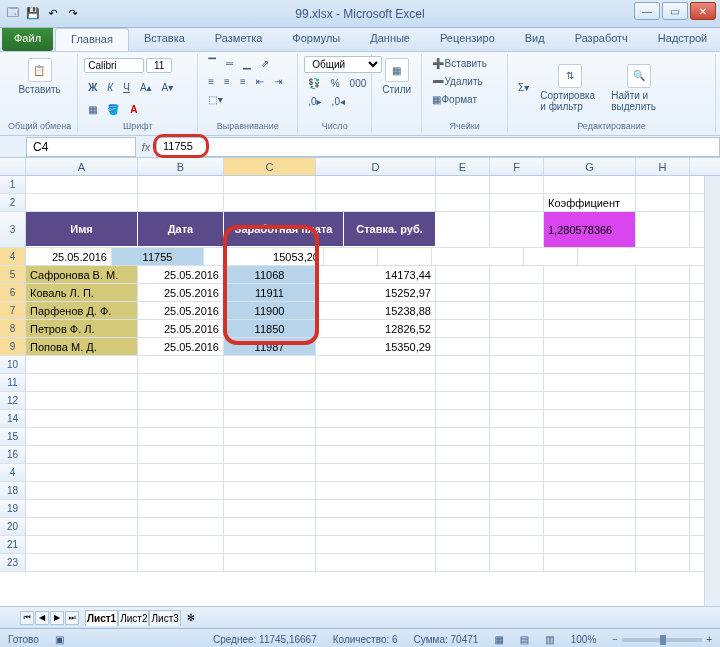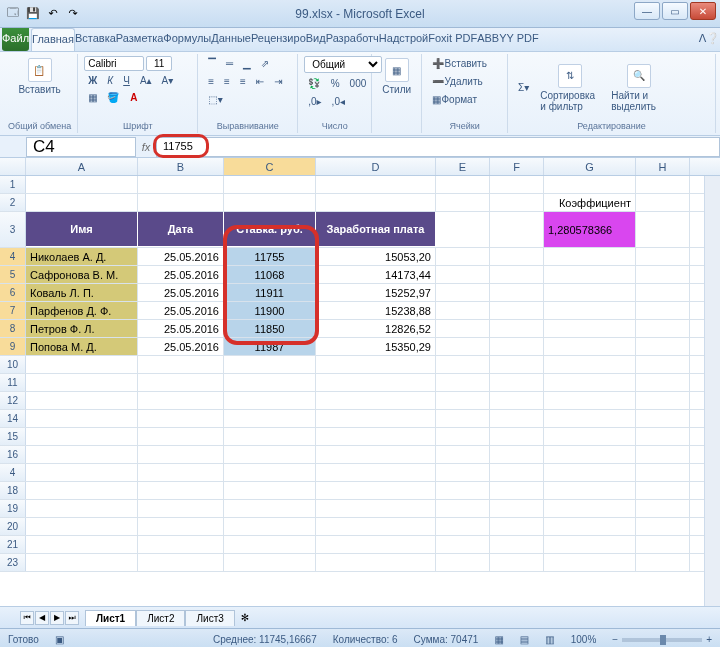--- a/index.html
+++ b/index.html
@@ -7,34 +7,34 @@
 
 .titlebar { height: 28px; background: linear-gradient(#dce9f7,#c7ddf2); border-bottom: 1px solid #9fb9d6; display: flex; align-items: center; padding: 0 4px; position: relative; }
 .qat { display: flex; gap: 2px; align-items: center; }
 .qat-btn { width: 18px; height: 18px; display: flex; align-items: center; justify-content: center; border-radius: 2px; }
 .title { position: absolute; left: 50%; transform: translateX(-50%); color: #3b5a82; font-size: 12px; }
 .winbtns { position: absolute; right: 4px; top: 2px; display: flex; gap: 2px; }
 .winbtn { width: 26px; height: 18px; border: 1px solid #8ca7c6; background: linear-gradient(#f5faff,#d8e8f7); border-radius: 2px 2px 3px 3px; display: flex; align-items: center; justify-content: center; font-size: 10px; color: #3b5a82; }
 .winbtn.close { background: linear-gradient(#e98a7d,#c74b38); color: #fff; border-color: #a13824; }
 
 .tabs { height: 24px; background: linear-gradient(#e8f1fb,#d6e6f7); display: flex; border-bottom: 1px solid #b8cde4; font-size: 11px; }
-.file-tab { background: linear-gradient(#3b8f3b,#2b6f2b); color: #fff; padding: 4px 0; border-radius: 0 0 3px 3px; margin: 0 2px; }
-.tab { padding: 4px 0; color: #3b5a82; }
+.file-tab { background: linear-gradient(#3b8f3b,#2b6f2b); color: #fff; padding: 4px 12px; border-radius: 0 0 3px 3px; margin: 0 2px; }
+.tab { padding: 4px 15px; color: #3b5a82; }
 .tab.active { background: #f5f9fd; border: 1px solid #b8cde4; border-bottom: none; border-radius: 3px 3px 0 0; }
 
 .ribbon { height: 84px; background: linear-gradient(#f5f9fd,#e8f1fb); border-bottom: 1px solid #b8cde4; display: flex; padding: 2px 4px; gap: 2px; }
 .group { border-right: 1px solid #cddbeb; padding: 2px 6px 2px 4px; display: flex; flex-direction: column; justify-content: space-between; }
 .group-label { font-size: 9px; color: #5a7499; text-align: center; margin-top: 2px; }
 .group-body { flex: 1; display: flex; align-items: center; gap: 3px; flex-wrap: wrap; font-size: 10px; color: #3b5a82; }
 .rbtn { border: 1px solid transparent; padding: 1px 3px; border-radius: 2px; display: inline-flex; align-items: center; font-size: 10px; }
 .big-btn { display: flex; flex-direction: column; align-items: center; gap: 2px; font-size: 10px; color: #3b5a82; padding: 2px 4px; }
 .icon-box { width: 24px; height: 24px; background: #fff; border: 1px solid #c0d0e4; border-radius: 2px; display: flex; align-items: center; justify-content: center; }
 
 .namebox-row { height: 22px; background: #e8f1fb; display: flex; align-items: center; border-bottom: 1px solid #b8cde4; }
-.namebox { width: 110px; height: 20px; background: #fff; border: 1px solid #b0c4da; margin-left: 26px; padding: 2px 6px; font-size: 17px; }
+.namebox { width: 110px; height: 20px; background: #fff; border: 1px solid #b0c4da; margin-left: 26px; padding: 2px 6px; font-size: 12px; }
 .fx { width: 20px; text-align: center; font-style: italic; color: #6b6b6b; }
 .formula-bar { flex: 1; height: 20px; background: #fff; border: 1px solid #b0c4da; padding: 2px 6px; font-size: 11px; position: relative; }
 .highlight-fx { position: absolute; left: -4px; top: -4px; width: 56px; height: 24px; border: 3px solid #d6302a; border-radius: 10px; pointer-events: none; }
 
 .grid-wrap { position: relative; height: 448px; overflow: hidden; background: #fff; }
 .col-headers { display: flex; height: 18px; background: linear-gradient(#f7fafd,#e4eef8); border-bottom: 1px solid #b8cde4; }
 .corner { width: 26px; border-right: 1px solid #cddbeb; }
 .col-h { border-right: 1px solid #cddbeb; text-align: center; font-size: 11px; color: #3b5a82; line-height: 18px; }
 .col-h.sel { background: #f8dc9a; }
 .col-A { width: 112px; } .col-B { width: 86px; } .col-C { width: 92px; } .col-D { width: 120px; }
@@ -46,29 +46,29 @@
 .row-h { width: 26px; background: linear-gradient(#f7fafd,#e4eef8); border-right: 1px solid #cddbeb; text-align: center; font-size: 10px; color: #3b5a82; line-height: 18px; }
 .row.tall .row-h { line-height: 36px; }
 .row-h.sel { background: #f8dc9a; }
 .cell { border-right: 1px solid #d8e2ec; padding: 0 4px; font-size: 11px; line-height: 18px; overflow: hidden; white-space: nowrap; }
 
 .hdr-cell { background: #5a4a8a; color: #fff; font-weight: bold; text-align: center; display: flex; align-items: center; justify-content: center; border-right: 1px solid #fff; border-bottom: 1px solid #fff; }
 .name-cell { background: #d4c978; }
 .num { text-align: right; }
 .ctr { text-align: center; }
 .sel-cell { background: #b8d4ea; }
-.coef-lbl { text-align: right; }
+.coef-lbl { text-align: left; }
 .coef-val { background: #d946ef; text-align: left; }
 
 .red-ring { position: absolute; border: 4px solid #d6302a; border-radius: 14px; pointer-events: none; }
 
 .sheet-tabs { height: 22px; background: linear-gradient(#e8f1fb,#d6e6f7); border-top: 1px solid #b8cde4; display: flex; align-items: center; font-size: 10px; padding-left: 20px; gap: 0; }
 .nav-arrows { display: flex; gap: 1px; margin-right: 6px; }
 .nav-a { width: 14px; height: 14px; border: 1px solid #b0c4da; background: #f0f6fc; display: flex; align-items: center; justify-content: center; font-size: 8px; }
-.sheet-tab { padding: 2px 10px; background: #f0f6fc; border: 1px solid #b0c4da; border-bottom: none; }
+.sheet-tab { padding: 2px 1px; background: #f0f6fc; border: 1px solid #b0c4da; border-bottom: none; }
 .sheet-tab.active { background: #fff; font-weight: bold; }
 
 .statusbar { height: 22px; background: linear-gradient(#dce9f7,#c7ddf2); border-top: 1px solid #9fb9d6; display: flex; align-items: center; font-size: 10px; color: #3b5a82; padding: 0 8px; gap: 16px; }
 .statusbar .spacer { flex: 1; }
 .zoom { display: flex; align-items: center; gap: 4px; }
 .zoom-track { width: 80px; height: 4px; background: #b0c4da; position: relative; }
 .zoom-thumb { position: absolute; left: 38px; top: -3px; width: 6px; height: 10px; background: #6b89ac; }
 
 .vscroll { position: absolute; right: 0; top: 18px; bottom: 0; width: 16px; background: #e8eef6; border-left: 1px solid #cddbeb; }
 .font-row { display:flex; gap:2px; align-items:center; }
@@ -111,21 +111,21 @@
 
 <div class="ribbon">
   <div class="group">
     <div class="big-btn">
       <span class="icon-box">📋</span>
       <span>Вставить</span>
     </div>
     <div class="group-label">Общий обмена</div>
   </div>
   <div class="group" style="width:118px">
-    <div class="group-body" style="flex-direction:column;align-items:stretch;gap:2px">
+    <div class="group-body" style="flex-direction:row;align-items:stretch;gap:2px">
       <div class="font-row">
         <input class="rbtn" style="width: 60px; background: rgb(255, 255, 255); border: 1px solid rgb(176, 196, 218);" value="Calibri">
         <input class="rbtn" style="width: 26px; background: rgb(255, 255, 255); border: 1px solid rgb(176, 196, 218); text-align: center;" value="11">
       </div>
       <div class="font-row">
         <span class="rbtn">
             <b>Ж</b>
           </span>
         <span class="rbtn">
             <i>К</i>
@@ -253,30 +253,29 @@
         <div class="cell col-D"></div>
         <div class="cell col-E"></div>
         <div class="cell col-F"></div>
         <div class="cell col-G coef-lbl">Коэффициент</div>
         <div class="cell col-H"></div>
       </div>
       <div class="row tall">
         <div class="row-h">3</div>
         <div class="cell col-A hdr-cell">Имя</div>
         <div class="cell col-B hdr-cell">Дата</div>
+        <div class="cell col-D hdr-cell">Заработная плата</div>
         <div class="cell col-C hdr-cell">Ставка. руб.</div>
-        <div class="cell col-D hdr-cell">Заработная плата</div>
         <div class="cell col-E"></div>
         <div class="cell col-F"></div>
         <div class="cell col-G coef-val" style="line-height: 36px;">1,280578366</div>
         <div class="cell col-H"></div>
       </div>
       <div class="row">
         <div class="row-h sel">4</div>
-        <div class="cell col-A name-cell">Николаев А. Д.</div>
         <div class="cell col-B num">25.05.2016</div>
         <div class="cell col-C ctr sel-cell">11755</div>
         <div class="cell col-D num">15053,20</div>
         <div class="cell col-E"></div>
         <div class="cell col-F"></div>
         <div class="cell col-G"></div>
         <div class="cell col-H"></div>
       </div>
       <div class="row">
         <div class="row-h sel">5</div>

